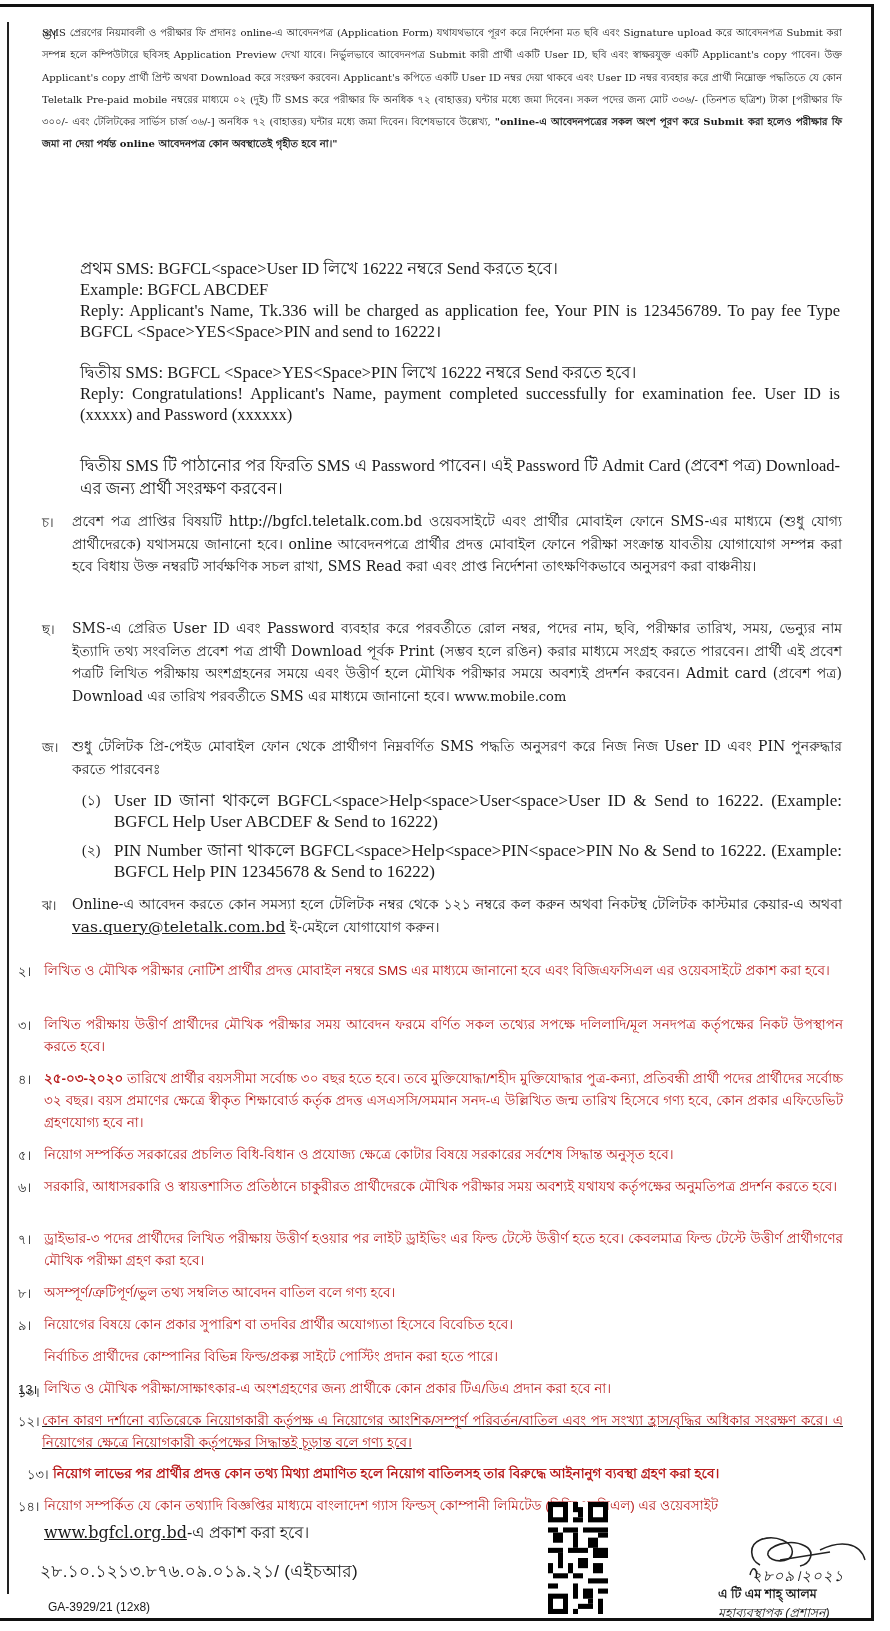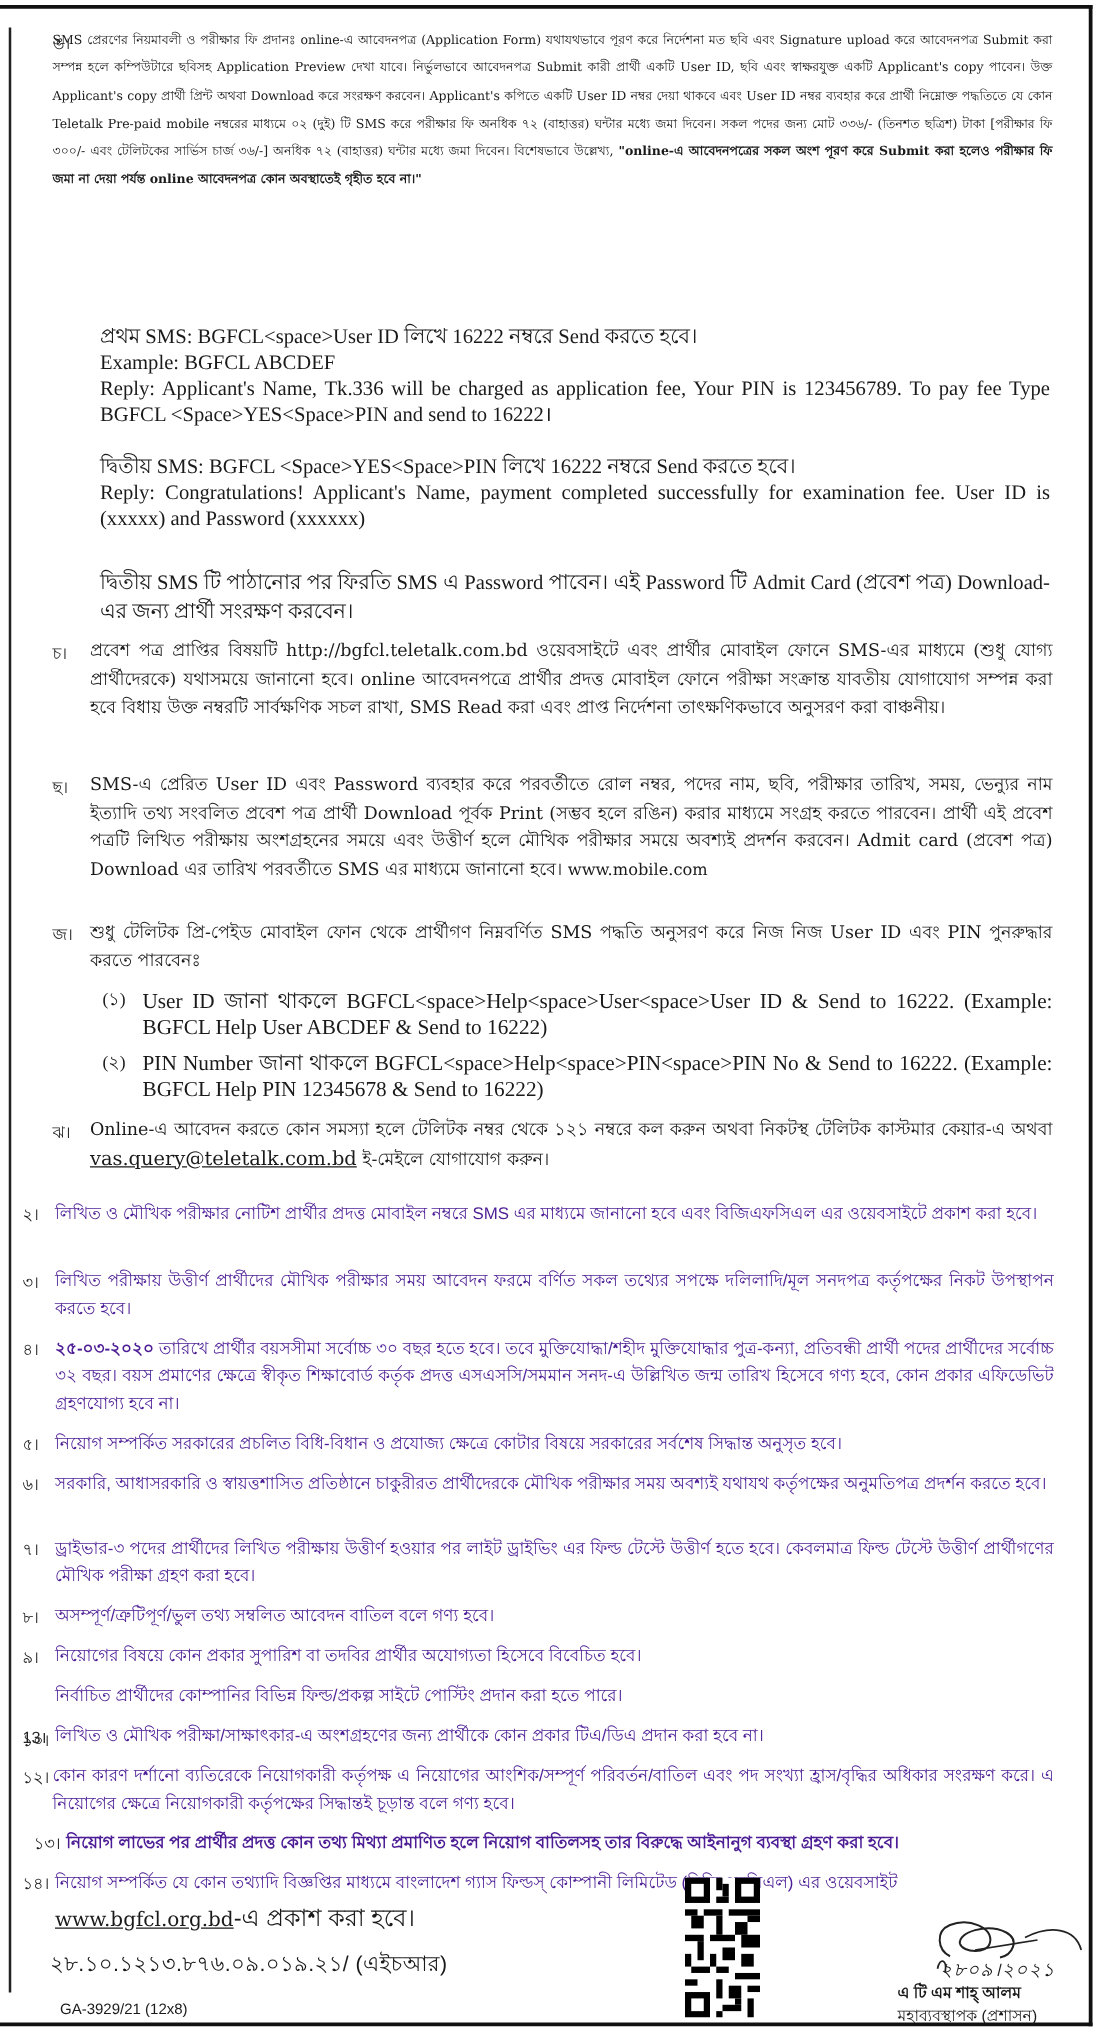--- a/index.html
+++ b/index.html
@@ -5,21 +5,21 @@
   html, body { margin: 0; padding: 0; background: #ffffff; }
   body { width: 890px; height: 1631px; position: relative; overflow: hidden; color: #1a1a1a; }
   .frame { position: absolute; left: 0; top: 4px; width: 874px; height: 1617px; border-top: 3px solid #111; border-right: 3px solid #111; border-bottom: 3px solid #111; box-sizing: border-box; }
   .leftrule { position: absolute; left: 7px; top: 22px; width: 2px; height: 1572px; background: #222; }
   .page { position: absolute; left: 0; top: 0; width: 890px; }
   .serif { font-family: "DejaVu Serif", serif; }
   .sans { font-family: "Liberation Sans", sans-serif; }
   .item { position: absolute; }
   .num { position: absolute; font-family: "Liberation Sans", sans-serif; font-size: 13px; color: #222; }
   .txt { font-family: "DejaVu Serif", serif; font-size: 14.2px; line-height: 22.5px; text-align: justify; color: #1a1a1a; }
-  .txt-sm { font-family: "Liberation Sans", sans-serif; font-size: 13.5px; line-height: 22px; text-align: justify; color: #4c1d95; }
+  .txt-sm { font-family: "Liberation Sans", sans-serif; font-size: 13.5px; line-height: 22px; text-align: justify; color: #b91c1c; }
   .sms { font-family: "Liberation Serif", serif; font-size: 16.5px; line-height: 21px; color: #1a1a1a; }
   .sms p { margin: 0; }
   .bold { font-weight: bold; }
   .u { text-decoration: underline; }
   .qr { position: absolute; left: 548px; top: 1502px; width: 60px; height: 112px; }
   .sig { position: absolute; left: 720px; top: 1520px; width: 150px; height: 70px; }
 </style>
 </head>
 <body>
 
@@ -133,37 +133,37 @@
   <div class="item" style="left:18px; top:1346px; width:825px;">
     <span class="num" style="left:0; top:2px;margin-top:35px;">১০।</span>
     <div class="txt-sm" style="margin-left:26px;">নির্বাচিত প্রার্থীদের কোম্পানির বিভিন্ন ফিল্ড/প্রকল্প সাইটে পোস্টিং প্রদান করা হতে পারে।</div>
   </div>
 
   <div class="item" style="left:18px; top:1378px; width:825px;">
     <span class="num" style="left:0; top:2px;">13।</span>
     <div class="txt-sm" style="margin-left:26px;">লিখিত ও মৌখিক পরীক্ষা/সাক্ষাৎকার-এ অংশগ্রহণের জন্য প্রার্থীকে কোন প্রকার টিএ/ডিএ প্রদান করা হবে না।</div>
   </div>
 
-  <div class="item" style="left:18px; top:1410px; width:825px;">
+  <div class="item" style="left:18px; top:1410px; width:825px;text-decoration:underline;">
     <span class="num" style="left:0; top:2px;">১২।</span>
     <div class="txt-sm" style="margin-left:24px;">কোন কারণ দর্শানো ব্যতিরেকে নিয়োগকারী কর্তৃপক্ষ এ নিয়োগের আংশিক/সম্পূর্ণ পরিবর্তন/বাতিল এবং পদ সংখ্যা হ্রাস/বৃদ্ধির অধিকার সংরক্ষণ করে। এ নিয়োগের ক্ষেত্রে নিয়োগকারী কর্তৃপক্ষের সিদ্ধান্তই চূড়ান্ত বলে গণ্য হবে।</div>
   </div>
 
   <div class="item" style="left:27px; top:1463px; width:825px;">
     <span class="num" style="left:0; top:2px;">১৩।</span>
     <div class="txt-sm bold" style="margin-left:26px;">নিয়োগ লাভের পর প্রার্থীর প্রদত্ত কোন তথ্য মিথ্যা প্রমাণিত হলে নিয়োগ বাতিলসহ তার বিরুদ্ধে আইনানুগ ব্যবস্থা গ্রহণ করা হবে।</div>
   </div>
 
   <div class="item" style="left:18px; top:1495px; width:825px;">
     <span class="num" style="left:0; top:2px;">১৪।</span>
     <div class="txt-sm" style="margin-left:26px;">নিয়োগ সম্পর্কিত যে কোন তথ্যাদি বিজ্ঞপ্তির মাধ্যমে বাংলাদেশ গ্যাস ফিল্ডস্ কোম্পানী লিমিটেড (বিজিএফসিএল) এর ওয়েবসাইট</div>
   </div>
 
   <div class="item" style="left:44px; top:1520px; width:480px;">
-    <span class="u serif" style="font-size:16px;">www.bgfcl.org.bd</span><span class="sans" style="font-size:19px;">-এ প্রকাশ করা হবে।</span>
+    <span class="u serif" style="font-size:16px;">www.bgfcl.org.bd</span><span class="sans" style="font-size:16px;">-এ প্রকাশ করা হবে।</span>
   </div>
 
   <div class="item sans" style="left:40px; top:1558px; font-size:17px; letter-spacing:0.3px;">২৮.১০.১২১৩.৮৭৬.০৯.০১৯.২১/ (এইচআর)</div>
 
   <div class="item sans" style="left:48px; top:1600px; font-size:12px;">GA-3929/21 (12x8)</div>
 
   <svg class="qr" viewBox="0 0 12 22" preserveAspectRatio="none">
     <rect x="0" y="0" width="12" height="22" fill="#fff"></rect>
     <rect x="0" y="0" width="4" height="4" fill="#000"></rect>
       <rect x="1" y="1" width="2" height="2" fill="#fff"></rect>
@@ -201,15 +201,15 @@
     <rect x="5" y="21" width="1" height="1" fill="#000"></rect>
       <rect x="8" y="19" width="1" height="1" fill="#000"></rect>
   </svg>
 
   <svg class="sig" viewBox="0 0 150 70">
     <path d="M40 45 C 30 40, 28 25, 40 20 C 55 14, 75 22, 72 34 C 70 44, 50 42, 48 35 C 46 26, 70 18, 85 26 C 96 32, 90 44, 80 46" fill="none" stroke="#222" stroke-width="1.6"></path>
     <path d="M30 55 C 32 45, 38 48, 36 58 M 60 40 L 110 32 M 100 30 C 120 20, 140 22, 145 40" fill="none" stroke="#222" stroke-width="1.4"></path>
   </svg>
   <div class="item sans" style="left:752px; top:1564px; font-size:15px; letter-spacing:1px; font-style:italic;">২৮০৯।২০২১</div>
   <div class="item sans" style="left:718px; top:1585px; font-size:12.5px; font-weight:bold;">এ টি এম শাহ্ আলম</div>
-  <div class="item sans" style="left:718px; top:1604px; font-size:12.5px;">মহাব্যবস্থাপক (প্রশাসন)</div>
+  <div class="item sans" style="left:718px; top:1604px; font-size:12.5px;font-style:italic;">মহাব্যবস্থাপক (প্রশাসন)</div>
 
 </div>
 
 </body></html>

